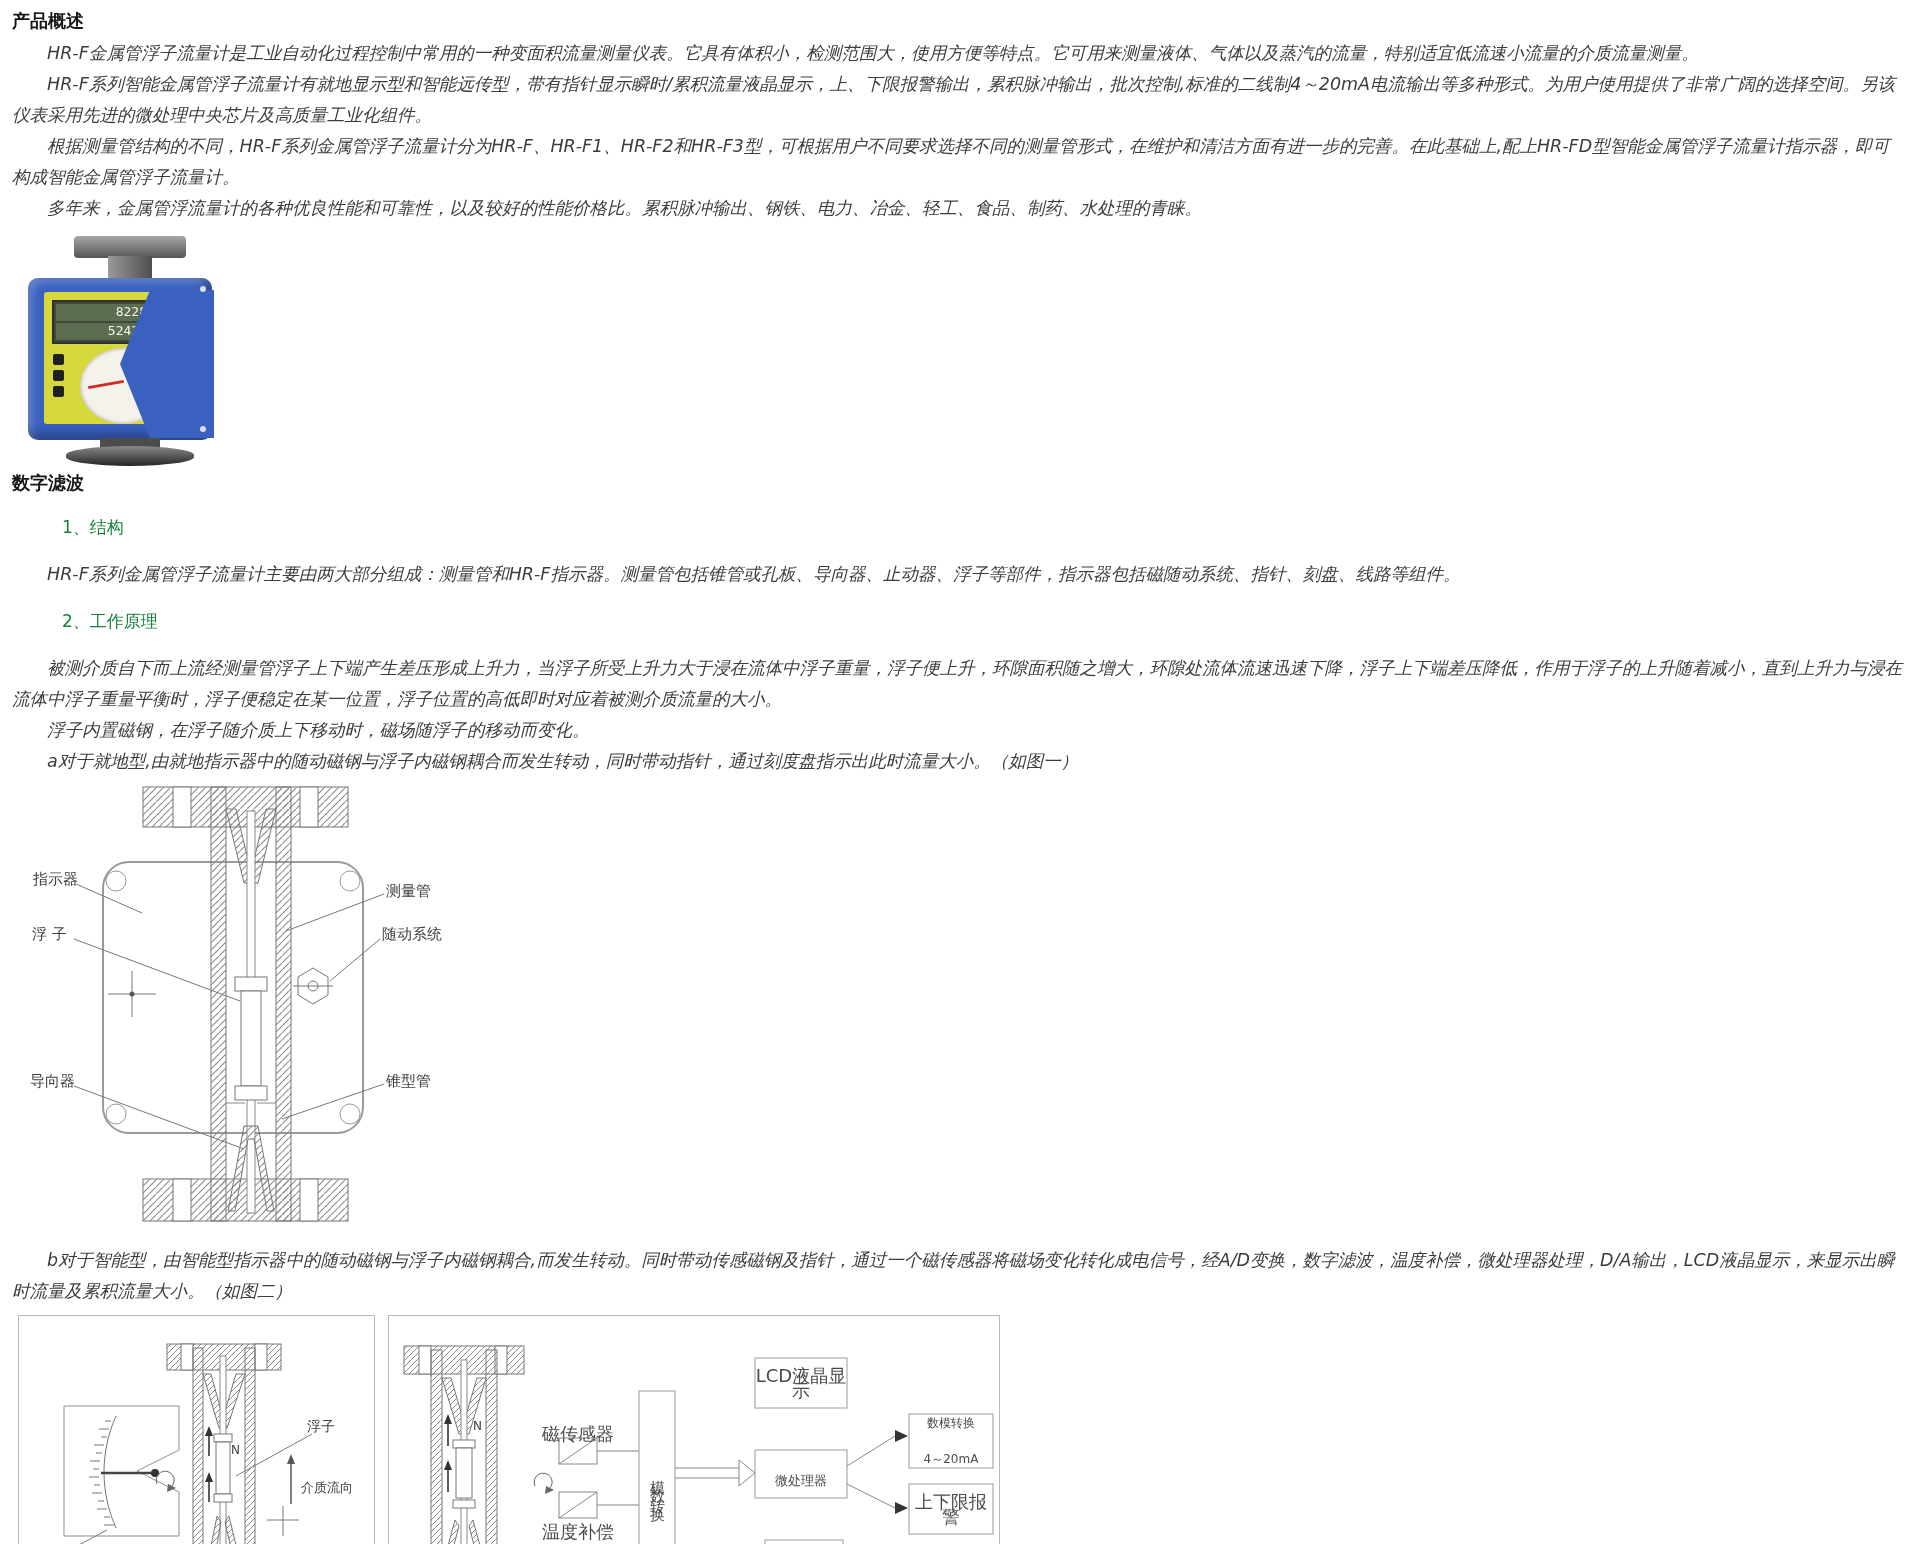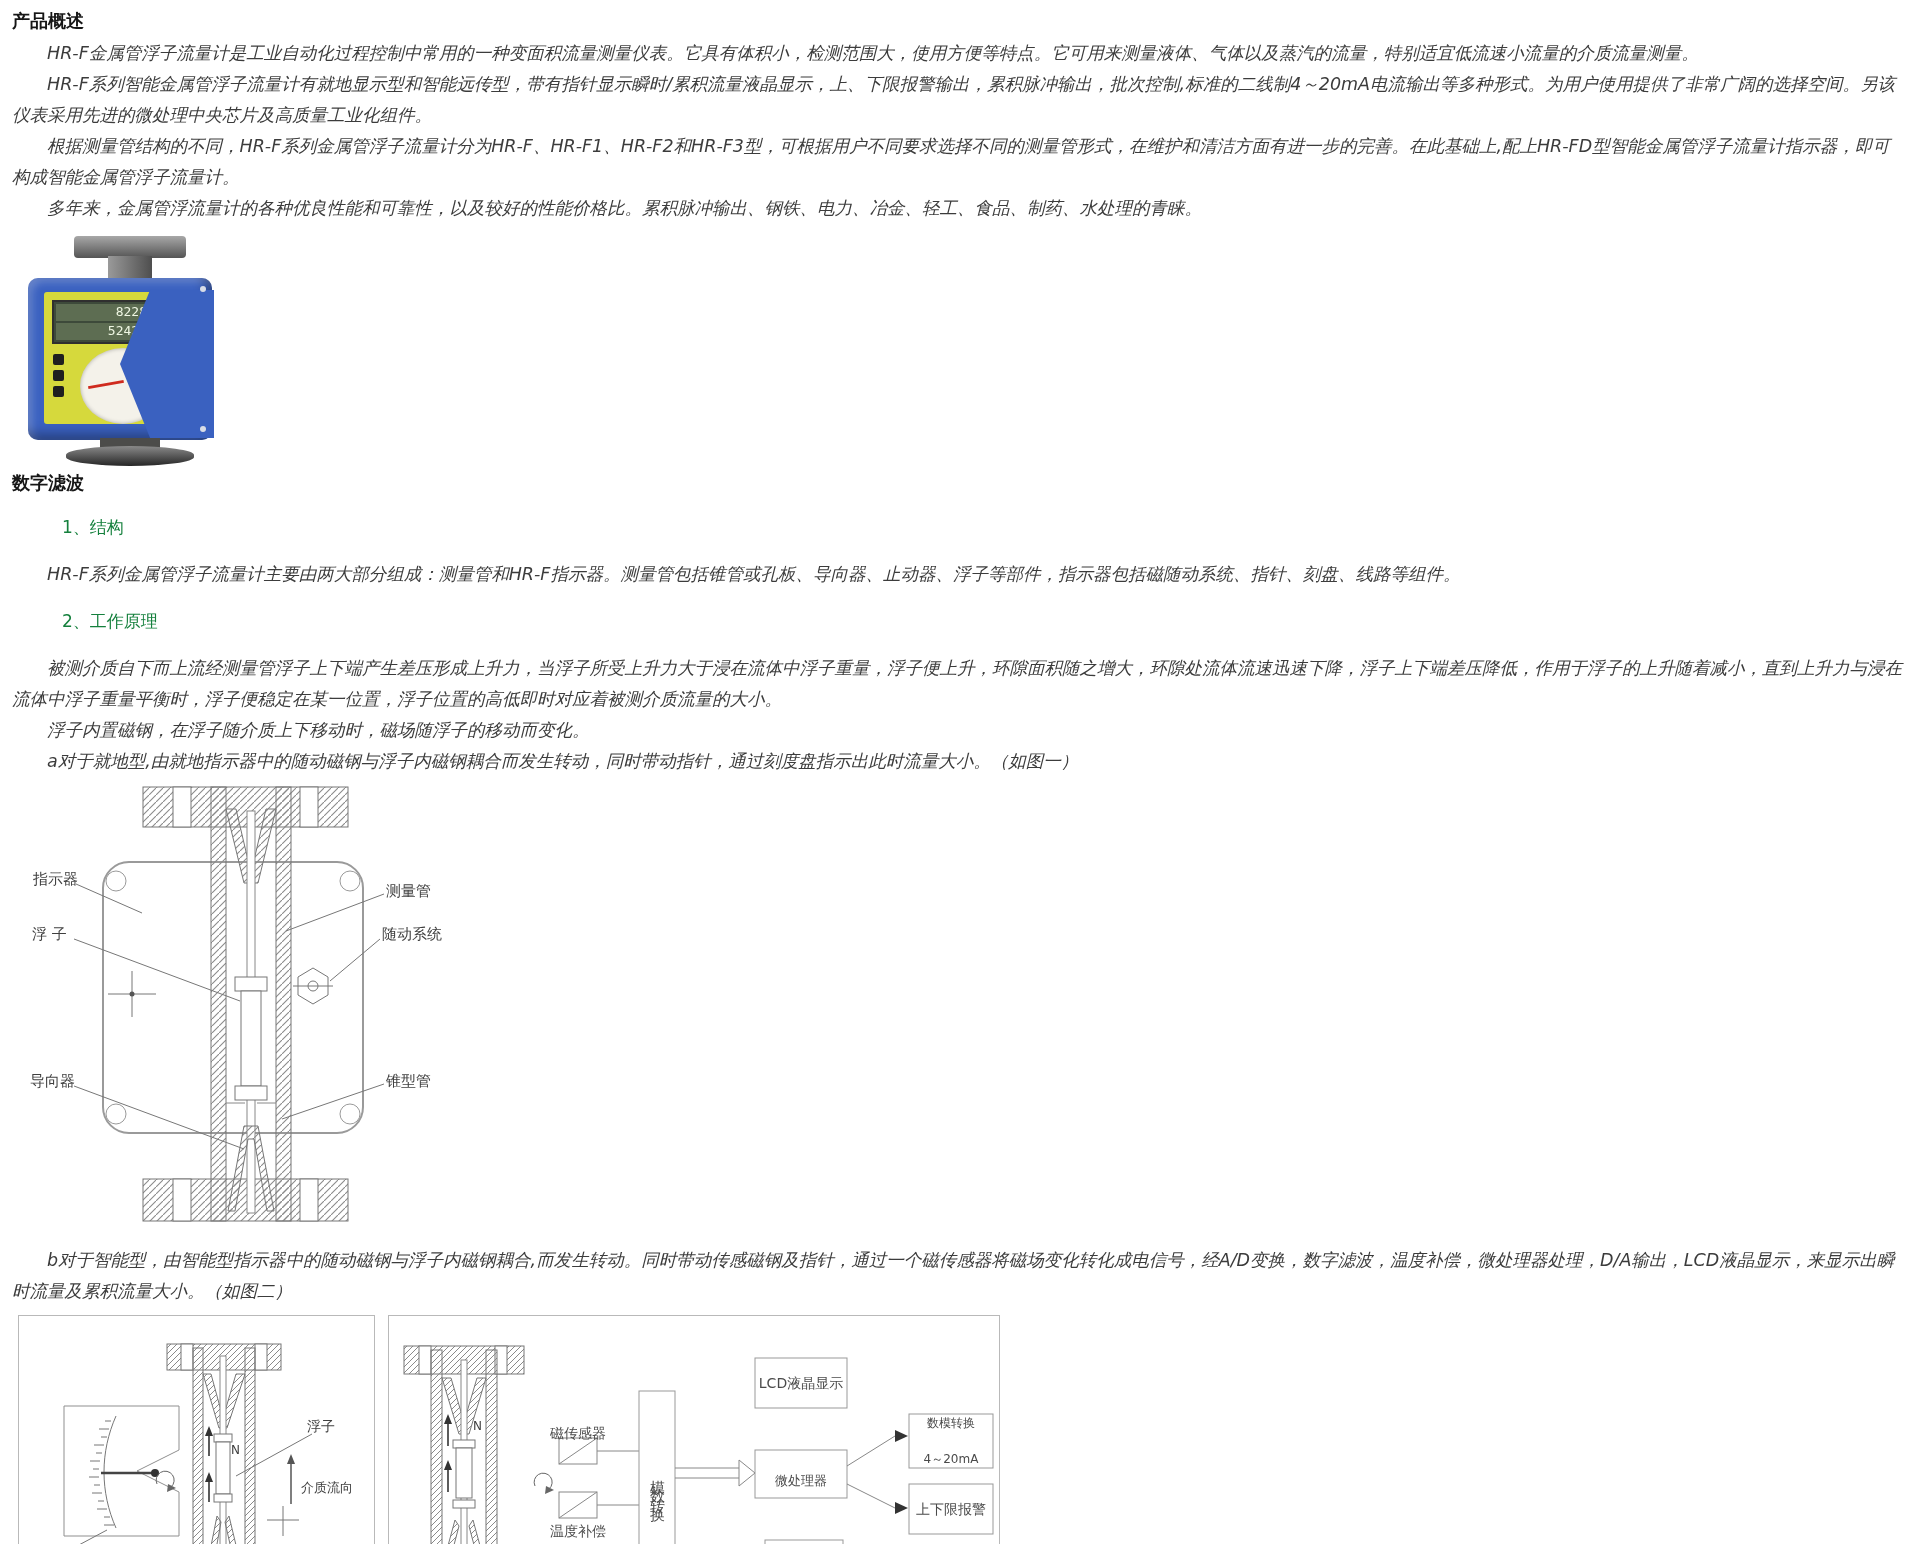--- a/index.html
+++ b/index.html
@@ -37,21 +37,21 @@
   
   .diagram1-wrap { margin:4px 0 0 18px; }
   svg text { font-family:"DejaVu Sans","Liberation Sans",sans-serif; fill:#3f3f3f; }
 
   .figures-row { display:flex; gap:13px; margin:8px 0 0 6px; }
   .fig-box { border:1px solid #b9b9b9; background:#fff; position:relative; }
   .fig-box.one { width:357px; height:310px; }
   .fig-box.two { width:612px; height:310px; }
 
   .f2lbl { position:absolute; display:flex; align-items:center; justify-content:center; text-align:center;
-      font-size:14px; color:#4a4a4a; line-height:15px; }
+      font-size:18px; color:#4a4a4a; line-height:15px; }
   .f2lbl.vert { writing-mode:vertical-lr; text-orientation:upright; letter-spacing:9px; font-size:15px; }
   .f2lbl.two-line { flex-direction:column; font-size:12px; }
   .f2lbl.smart { font-size:19px; letter-spacing:3px; color:#4f4f4f; }
 </style>
 </head>
 <body>
 
 <div class="page">
 
   <div class="h-title">产品概述</div>

